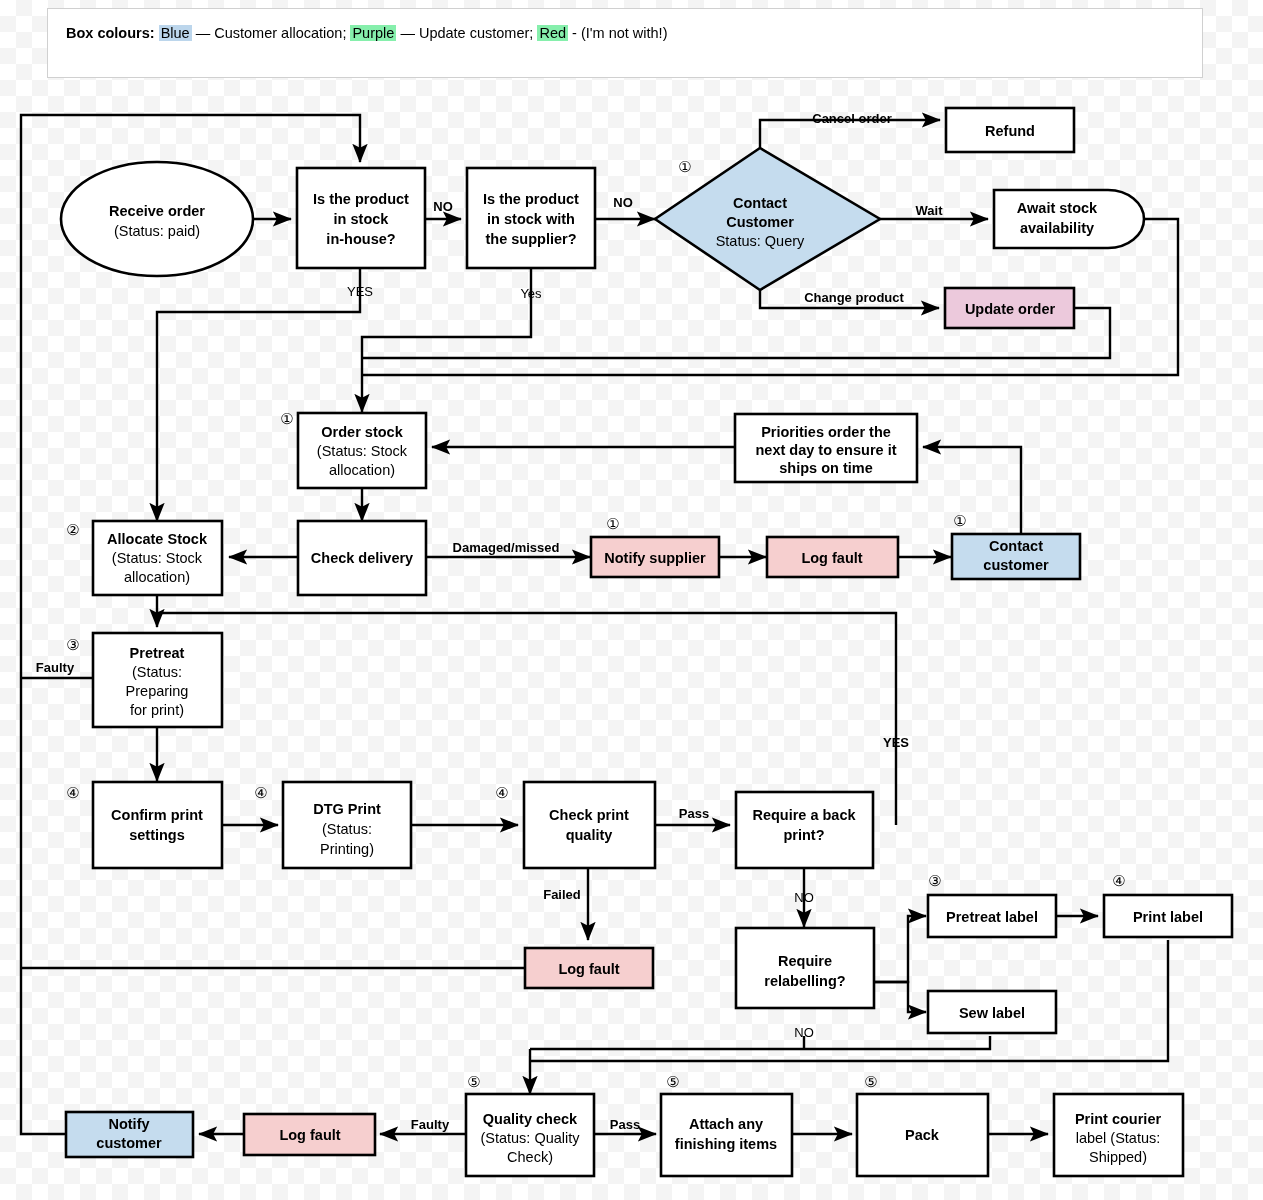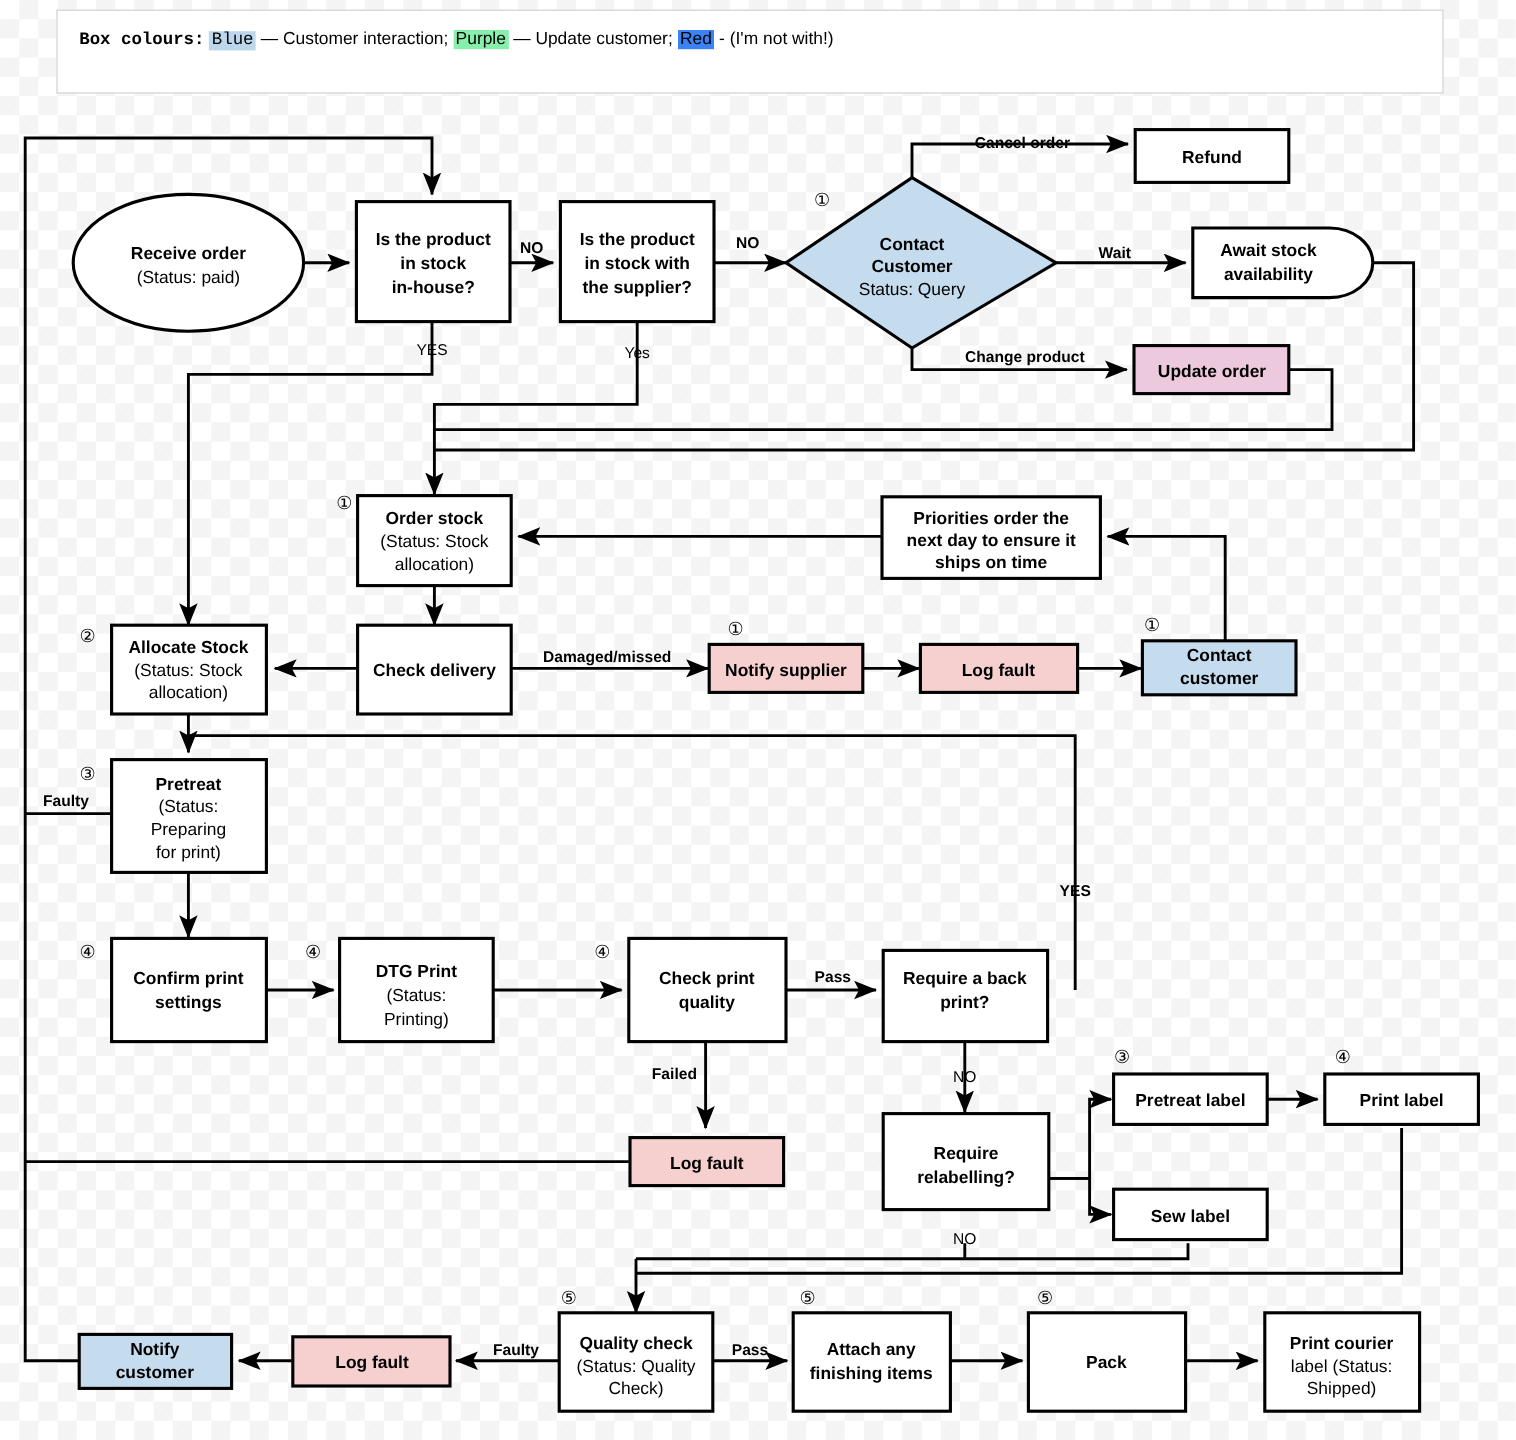--- a/index.html
+++ b/index.html
@@ -21,43 +21,43 @@
     background-position:0 0,16px 16px;
     z-index:0;
   }
   .legend{
     position:absolute;left:47px;top:8px;width:1156px;height:70px;
     background:#ffffff;border:1px solid #d0d0d0;
     box-sizing:border-box;z-index:3;
     padding:10px 18px;
   }
   .legend-row{font-size:14.5px;color:#000;line-height:28px;white-space:nowrap;}
-  .legend-row b{font-weight:bold;font-family:Liberation Mono, monospace;}
+  .legend-row b{font-weight:bold;}
   .sw{padding:0 2px;}
-  .sw-blue{background:#bcd6ec;font-family:Liberation Mono, monospace;}
+  .sw-blue{background:#bcd6ec;}
   .sw-purple{background:#86efac;}
-  .sw-red{background:#3b82f6;}
+  .sw-red{background:#86efac;}
   svg.flow{position:absolute;left:0;top:0;z-index:2;}
   .lbl{font-family:"Liberation Sans", sans-serif;font-size:13px;fill:#000;font-weight:bold;}
   .lbl-n{font-family:"Liberation Sans", sans-serif;font-size:13px;fill:#000;font-weight:normal;}
   .nodetxt{font-family:"Liberation Sans", sans-serif;font-size:14.5px;fill:#000;font-weight:bold;text-anchor:middle;}
   .nodetxt.sub{font-weight:normal;}
   .dept{font-family:"Liberation Sans", sans-serif;font-size:15px;fill:#000;text-anchor:middle;}
   .shape{stroke:#000;stroke-width:2.6;}
   .conn{stroke:#000;stroke-width:2.4;fill:none;}
 </style>
 </head>
 <body>
 
 <div class="checker"></div>
 
 <div class="legend">
   <div class="legend-row">
     <b>Box colours:</b>
-    <span class="sw sw-blue">Blue</span><span> — Customer interaction; </span><span class="sw sw-purple">Purple</span><span> — Update customer; </span><span class="sw sw-red">Red</span><span> - (I'm not with!)</span>
+    <span class="sw sw-blue">Blue</span><span> — Customer allocation; </span><span class="sw sw-purple">Purple</span><span> — Update customer; </span><span class="sw sw-red">Red</span><span> - (I'm not with!)</span>
   </div>
 </div>
 
 <svg class="flow" width="1263" height="1200">
   <defs>
     <marker id="ah" markerWidth="9" markerHeight="9" refX="7.6" refY="3.2" orient="auto" markerUnits="strokeWidth">
       <path d="M0,0 L8,3.2 L0,6.4 L1.7,3.2 Z" fill="#000"></path>
     </marker>
   </defs>
 

